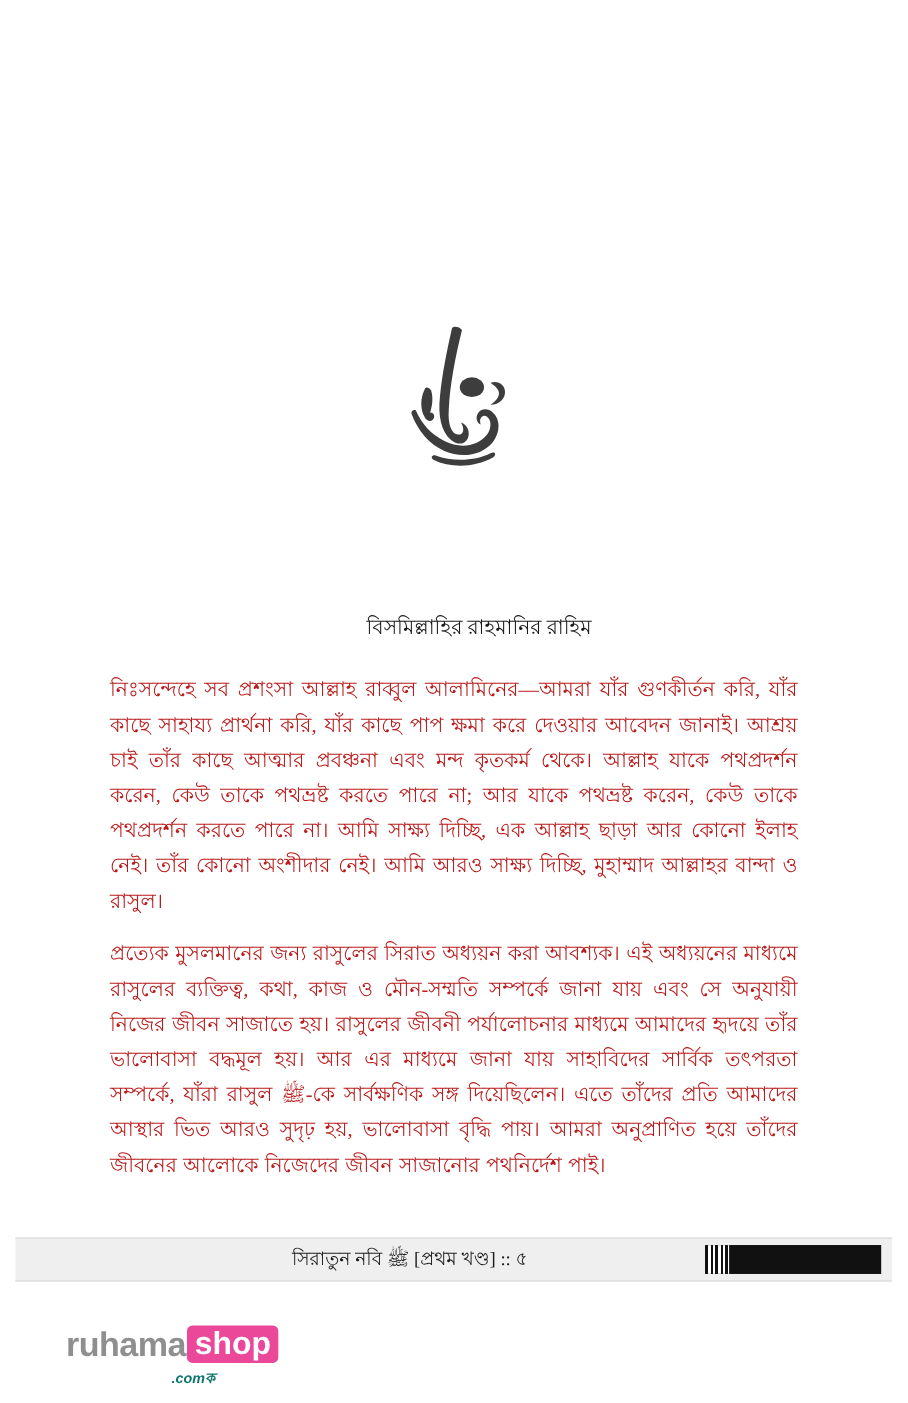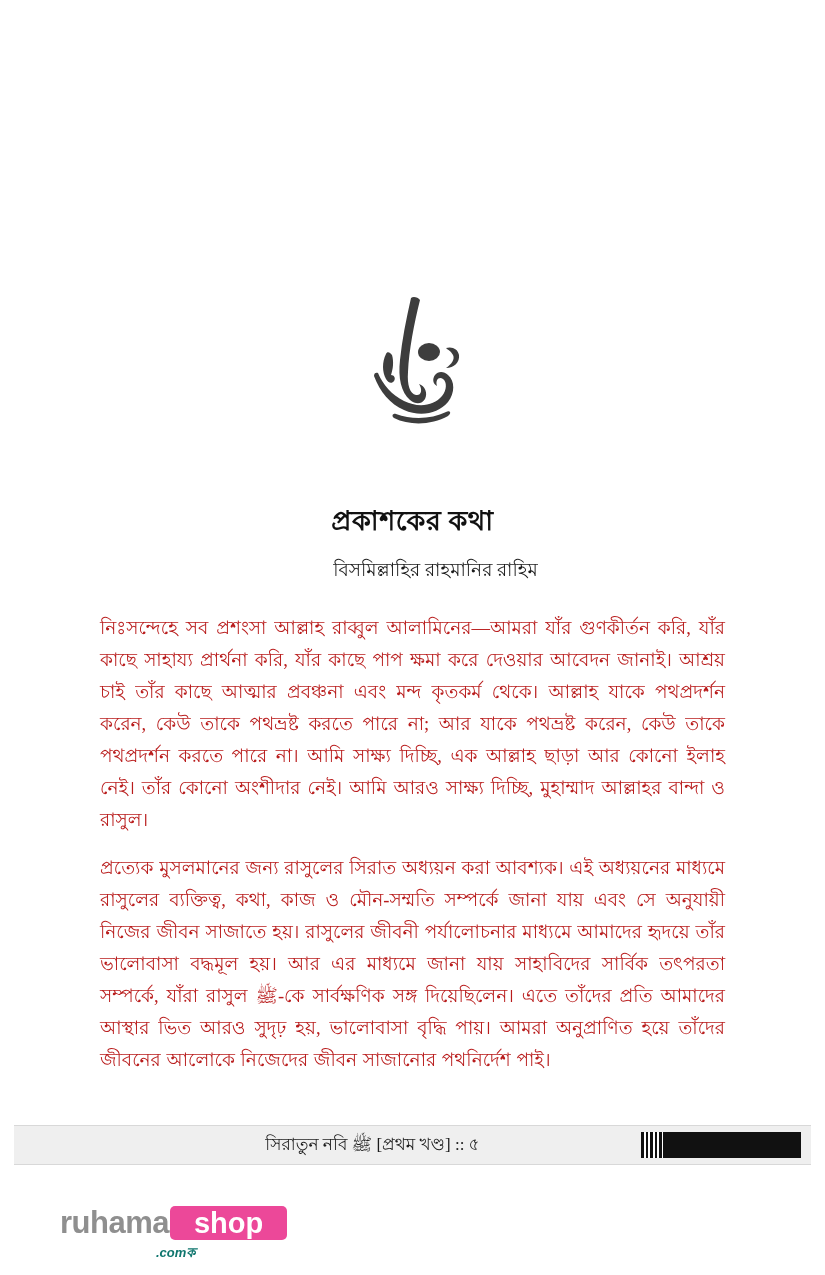--- a/index.html
+++ b/index.html
@@ -137,36 +137,36 @@
     bottom: 0;
     background: #111;
   }
 
   
   .logo {
     position: absolute;
     left: 60px;
     top: 1205px;
     display: flex;
-    align-items: center;
+    align-items: flex-start;
     font-family: "Liberation Sans", sans-serif;
   }
   .logo-ruhama {
     font-size: 31px;
     font-weight: bold;
     color: #8f8f8f;
     letter-spacing: -0.5px;
   }
   .logo-shop {
     font-size: 29px;
     font-weight: bold;
     color: #ffffff;
     background: #ec4899;
     border-radius: 5px;
-    padding: 0 24px;
+    padding: 0 7px;
     margin-left: 1px;
     line-height: 34px;
   }
   .logo-dotcom {
     position: absolute;
     left: 96px;
     top: 38px;
     font-size: 13px;
     color: #0f766e;
     font-weight: bold;
@@ -187,21 +187,20 @@
           <path d="M46 96 C52 112 62 124 76 130 C92 137 110 134 120 122 C127 113 127 101 120 95 C116 91 110 91 107 95 C104 99 105 104 109 106 C107 100 111 96 115 99 C119 102 119 110 114 116 C106 126 90 128 76 121 C64 115 55 105 50 93 C48 92 46 93 46 96 Z"></path>
           <path d="M58 74 C54 82 54 92 58 99 C60 103 64 104 66 101 C68 98 66 95 63 95 C65 89 66 82 64 75 C62 72 59 71 58 74 Z"></path>
           <ellipse cx="101" cy="72" rx="11" ry="9"></ellipse>
           <path d="M118 68 C124 66 130 69 131 75 C132 82 126 88 118 88 C124 84 127 79 125 75 C123 71 120 70 118 68 Z"></path>
           <path d="M68 134 C84 140 104 139 118 132 C122 130 124 133 120 136 C104 145 82 146 66 138 C63 136 65 133 68 134 Z"></path>
         </g>
       </svg>
     </span>
   </div>
 
-  <h1 class="chapter-title">প্রকাশকের কথা</h1>
 
   <div class="basmala">বিসমিল্লাহির রাহমানির রাহিম</div>
 
   <div class="body-text">
     <p>নিঃসন্দেহে সব প্রশংসা আল্লাহ রাব্বুল আলামিনের—আমরা যাঁর গুণকীর্তন করি, যাঁর কাছে সাহায্য প্রার্থনা করি, যাঁর কাছে পাপ ক্ষমা করে দেওয়ার আবেদন জানাই। আশ্রয় চাই তাঁর কাছে আত্মার প্রবঞ্চনা এবং মন্দ কৃতকর্ম থেকে। আল্লাহ যাকে পথপ্রদর্শন করেন, কেউ তাকে পথভ্রষ্ট করতে পারে না; আর যাকে পথভ্রষ্ট করেন, কেউ তাকে পথপ্রদর্শন করতে পারে না। আমি সাক্ষ্য দিচ্ছি, এক আল্লাহ ছাড়া আর কোনো ইলাহ নেই। তাঁর কোনো অংশীদার নেই। আমি আরও সাক্ষ্য দিচ্ছি, মুহাম্মাদ আল্লাহর বান্দা ও রাসুল।</p>
     <p>প্রত্যেক মুসলমানের জন্য রাসুলের সিরাত অধ্যয়ন করা আবশ্যক। এই অধ্যয়নের মাধ্যমে রাসুলের ব্যক্তিত্ব, কথা, কাজ ও মৌন-সম্মতি সম্পর্কে জানা যায় এবং সে অনুযায়ী নিজের জীবন সাজাতে হয়। রাসুলের জীবনী পর্যালোচনার মাধ্যমে আমাদের হৃদয়ে তাঁর ভালোবাসা বদ্ধমূল হয়। আর এর মাধ্যমে জানা যায় সাহাবিদের সার্বিক তৎপরতা সম্পর্কে, যাঁরা রাসুল ﷺ-কে সার্বক্ষণিক সঙ্গ দিয়েছিলেন। এতে তাঁদের প্রতি আমাদের আস্থার ভিত আরও সুদৃঢ় হয়, ভালোবাসা বৃদ্ধি পায়। আমরা অনুপ্রাণিত হয়ে তাঁদের জীবনের আলোকে নিজেদের জীবন সাজানোর পথনির্দেশ পাই।</p>
   </div>
 
   <div class="footer-band">
     <div class="footer-inner">

